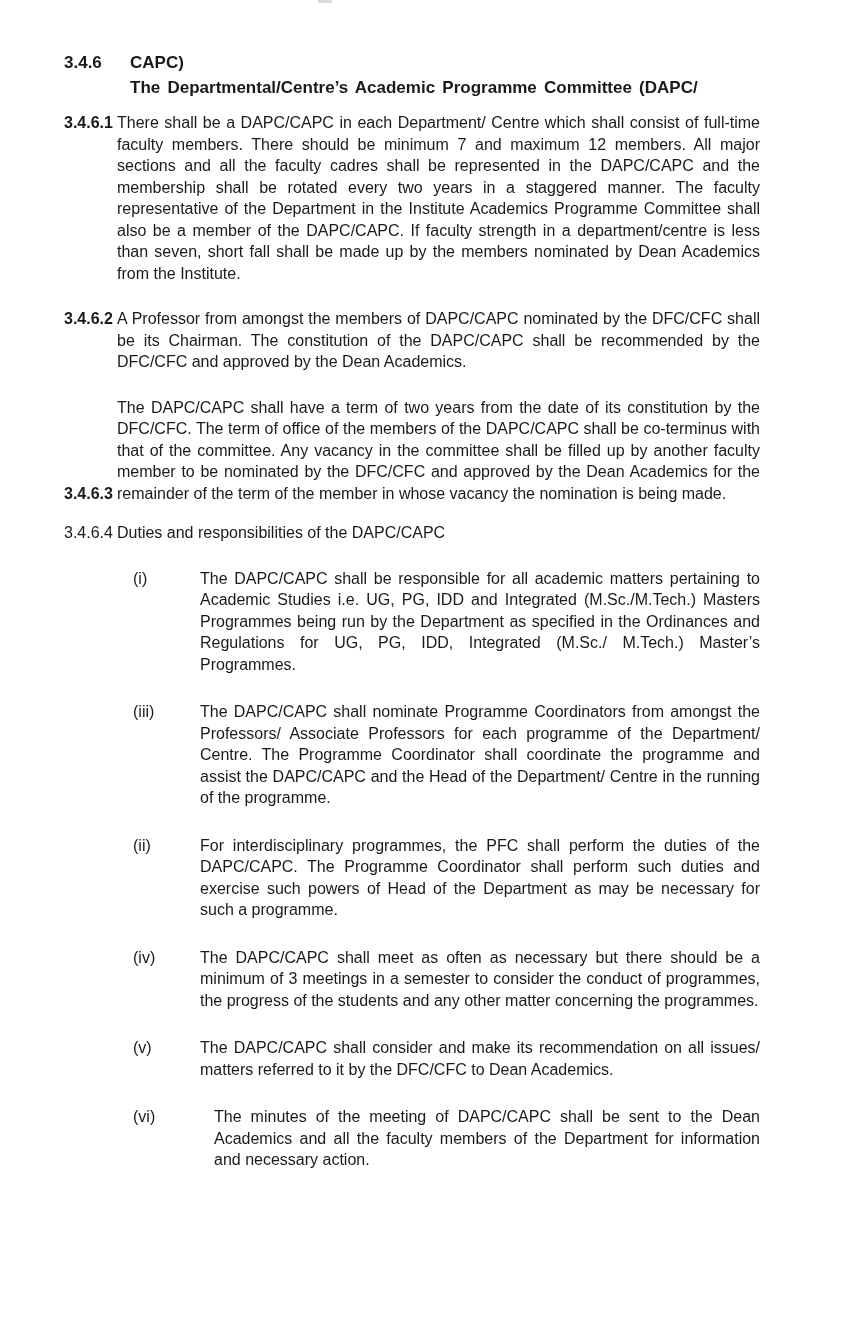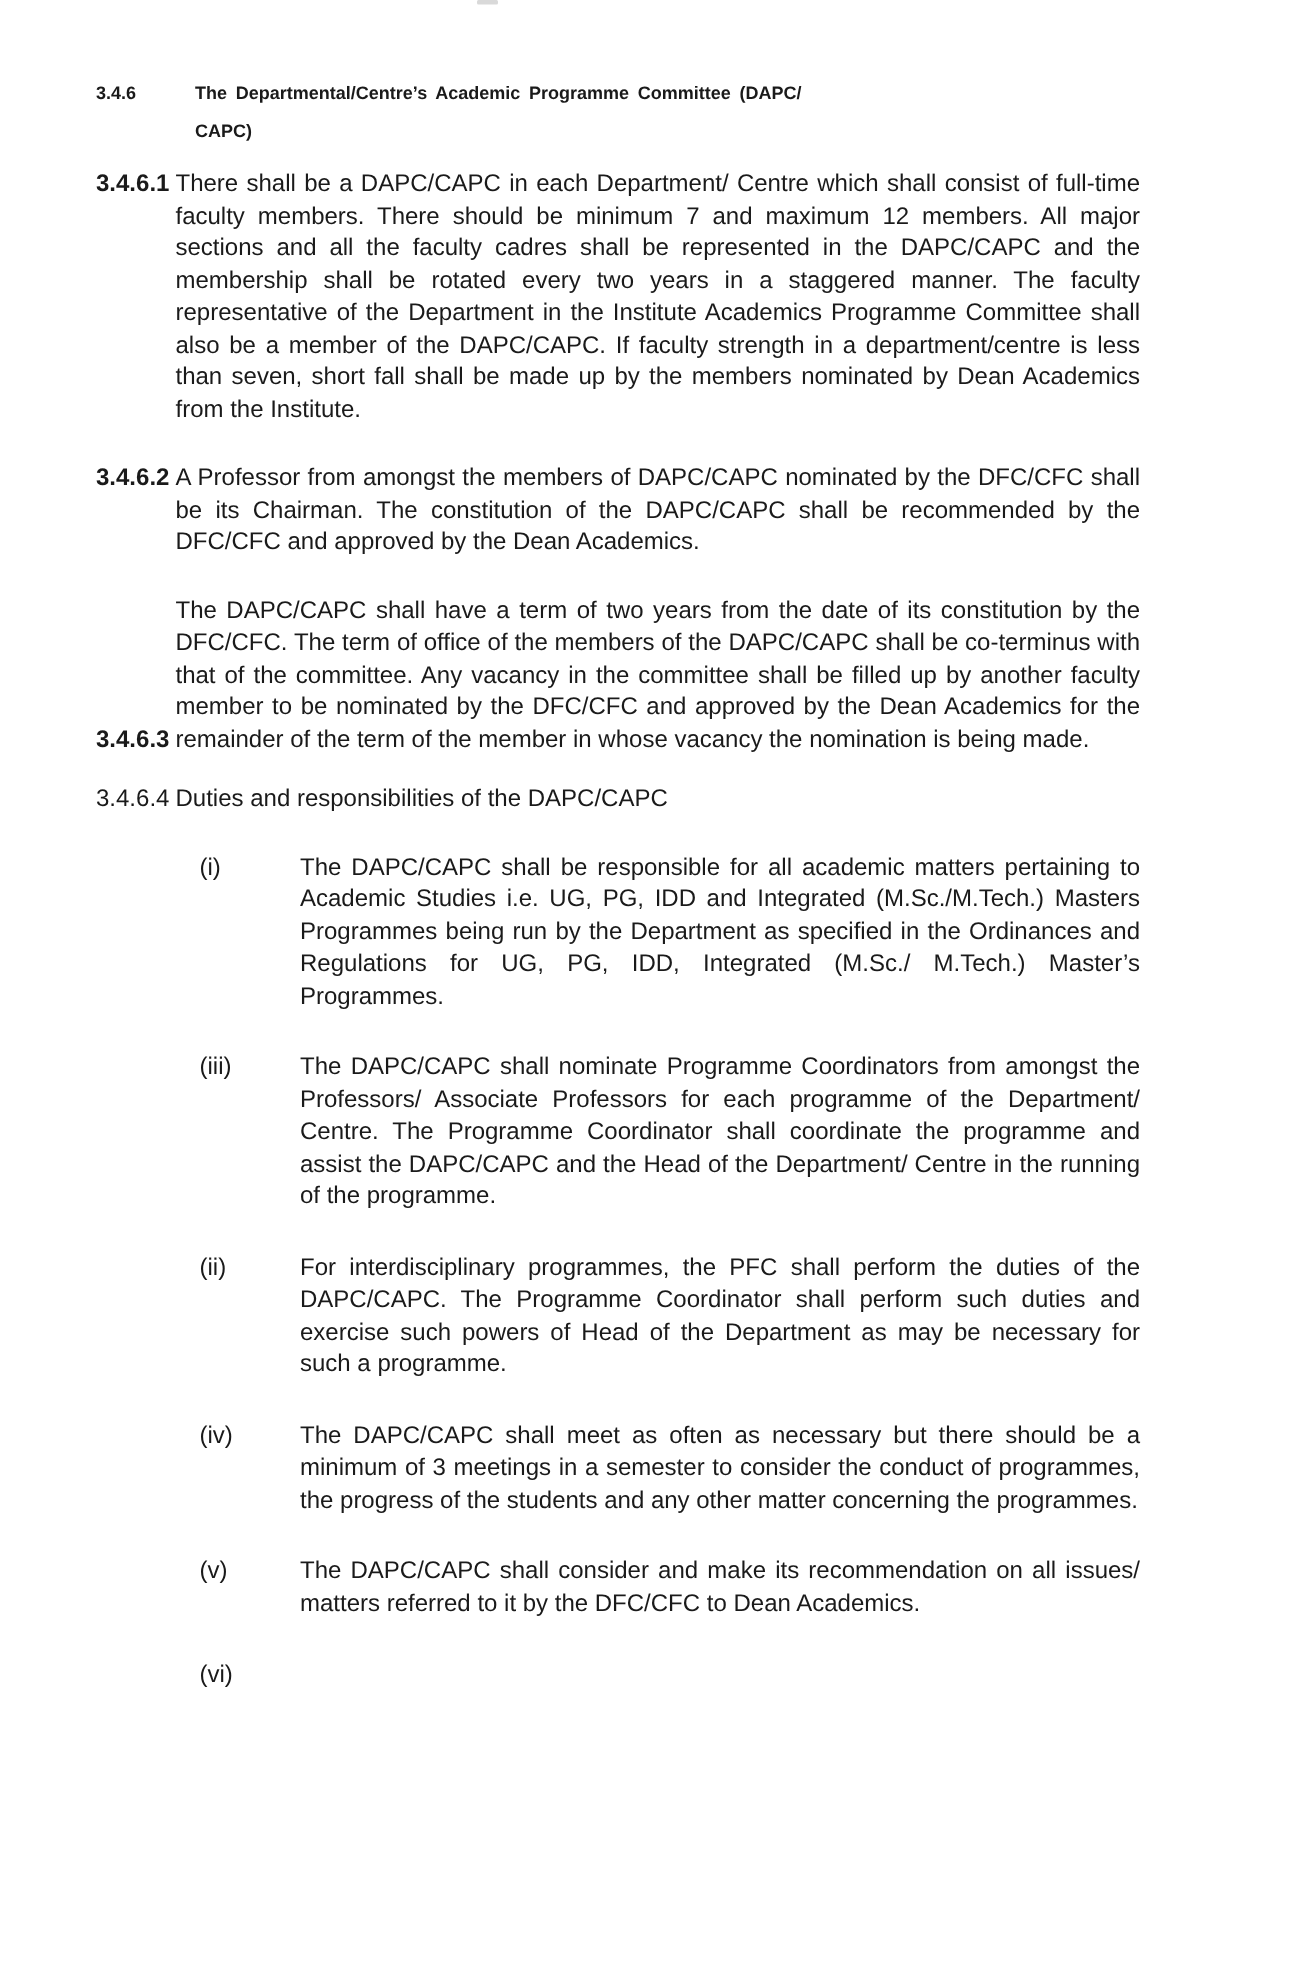--- a/index.html
+++ b/index.html
@@ -26,21 +26,21 @@
     left: 318px;
     width: 14px;
     height: 3px;
     background: #d9d9d9;
     border-radius: 1px;
   }
   
   .section-heading {
     display: flex;
     font-weight: 700;
-    font-size: 12px;
+    font-size: 17px;
     line-height: 25px;
     margin-bottom: 12px;
   }
   .section-heading .num {
     flex: 0 0 66px;
   }
   .section-heading .h-title {
     flex: 1;
     max-width: 610px;
   }
@@ -96,22 +96,22 @@
 </head>
 <body>
 
 <div class="page">
 
   <div class="scan-artifact"></div>
 
   <div class="section-heading">
     <span class="num">3.4.6</span>
     <span class="h-title">
+      <span class="h-line">CAPC)</span>
       <span class="h-line first">The Departmental/Centre’s Academic Programme Committee (DAPC/</span>
-      <span class="h-line">CAPC)</span>
     </span>
   </div>
 
   <div class="para">
     <span class="num">3.4.6.1</span>
     <span class="body-text">There shall be a DAPC/CAPC in each Department/ Centre which shall consist of full-time faculty members. There should be minimum 7 and maximum 12 members. All major sections and all the faculty cadres shall be represented in the DAPC/CAPC and the membership shall be rotated every two years in a staggered manner. The faculty representative of the Department in the Institute Academics Programme Committee shall also be a member of the DAPC/CAPC. If faculty strength in a department/centre is less than seven, short fall shall be made up by the members nominated by Dean Academics from the Institute.</span>
   </div>
 
   <div class="para">
     <span class="num">3.4.6.2</span>
@@ -148,15 +148,16 @@
     <span class="duty-text">The DAPC/CAPC shall meet as often as necessary but there should be a minimum of 3 meetings in a semester to consider the conduct of programmes, the progress of the students and any other matter concerning the programmes.</span>
   </div>
 
   <div class="duty">
     <span class="marker">(v)</span>
     <span class="duty-text">The DAPC/CAPC shall consider and make its recommendation on all issues/ matters referred to it by the DFC/CFC to Dean Academics.</span>
   </div>
 
   <div class="duty">
     <span class="marker">(vi)</span>
+    <span class="duty-text">The minutes of the meeting of DAPC/CAPC shall be sent to the Dean Academics and all the faculty members of the Department for information and necessary action.</span>
   </div>
 
 </div>
 
 </body></html>

